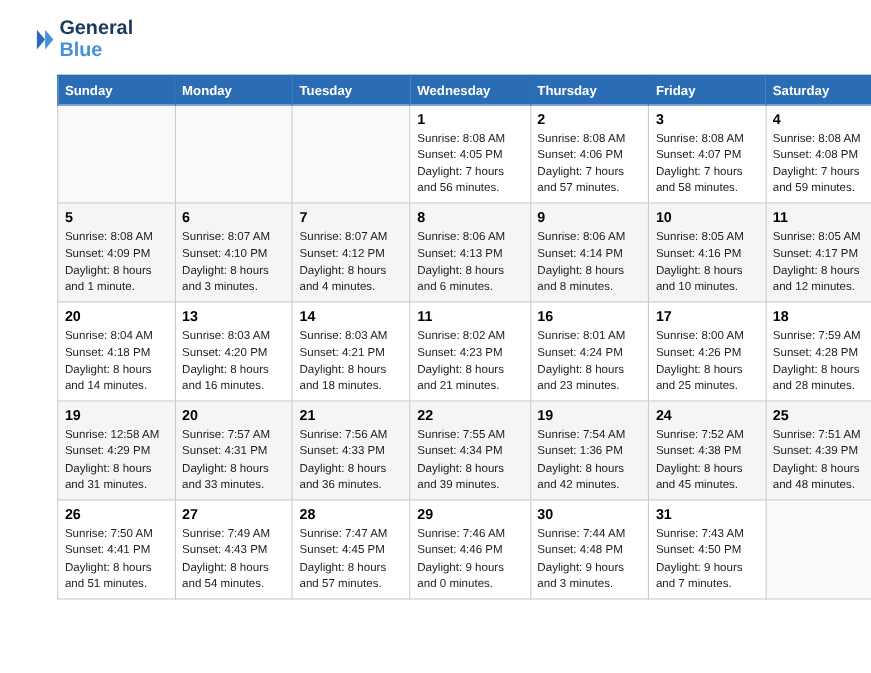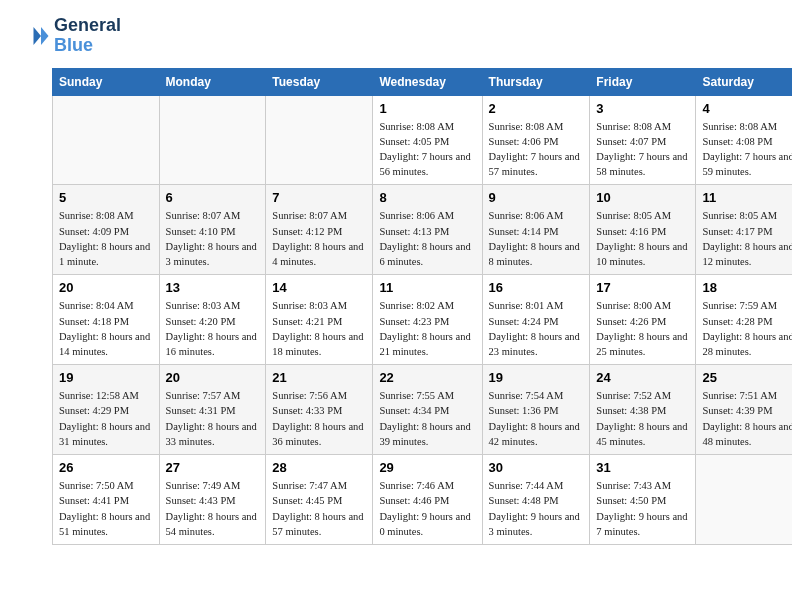--- a/index.html
+++ b/index.html
@@ -75,21 +75,20 @@
     .day-number {
       font-weight: bold;
       font-size: 13px;
       margin-bottom: 3px;
       color: #000;
     }
     .day-info {
       font-size: 10.5px;
       color: #222;
       line-height: 1.45;
-      font-family: Liberation Serif, serif;
     }
     .empty-cell {
       background: #f9f9f9;
     }
   </style>
 </head>
 <body>
 
 <div class="container">
   <div class="header">

